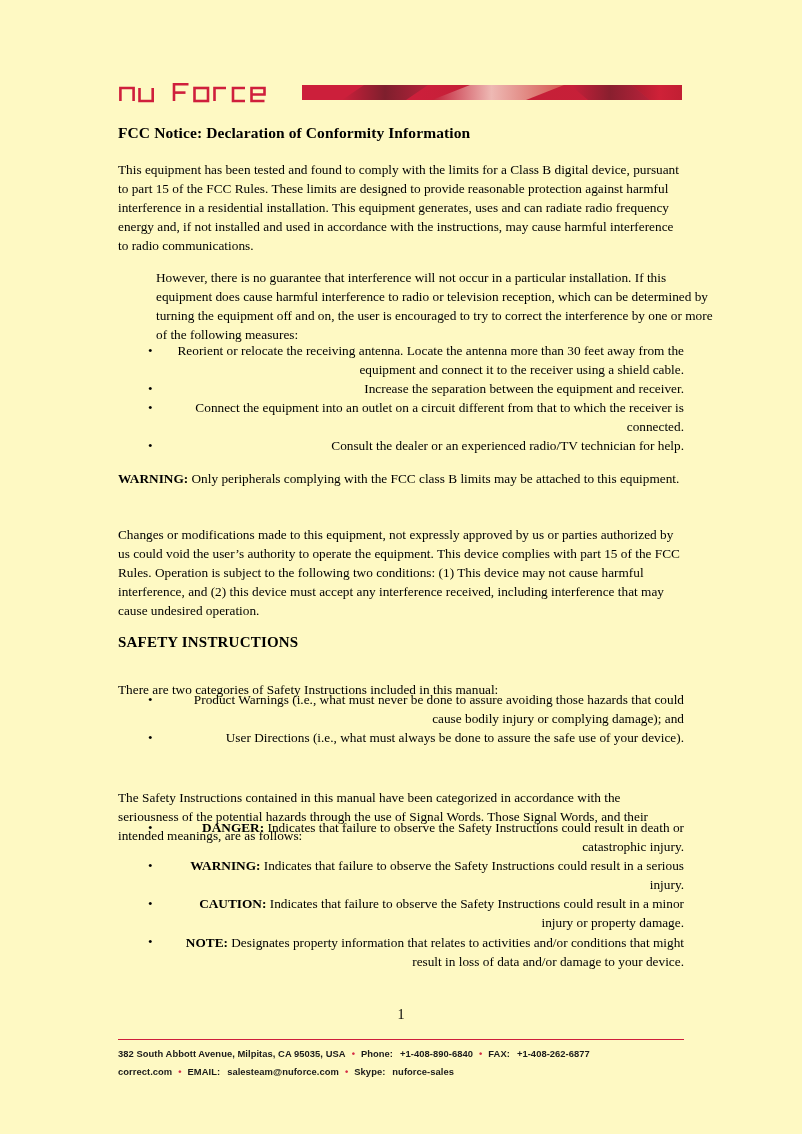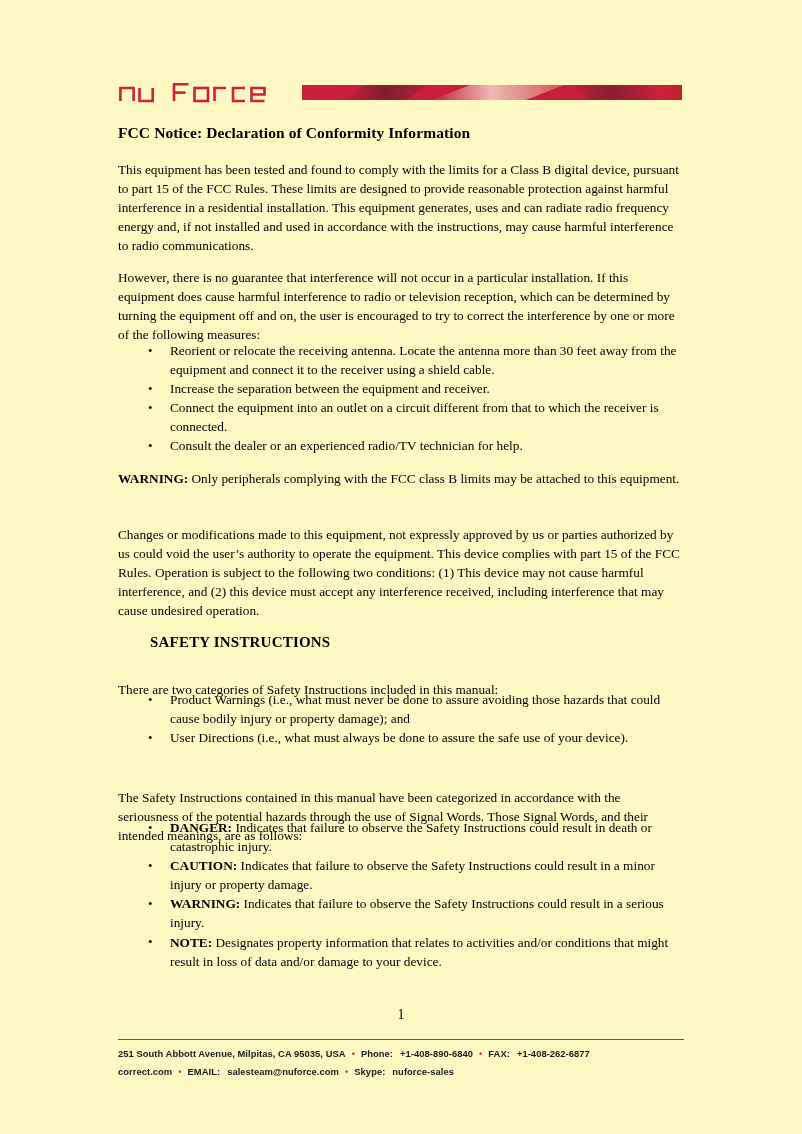--- a/index.html
+++ b/index.html
@@ -67,20 +67,21 @@
   }
   .ul {
     position: absolute;
     left: 118px;
     width: 566px;
     margin: 0;
     padding: 0;
     list-style: none;
     font-size: 13.3px;
     line-height: 19.1px;
+    text-align: right;
   }
   .ul li {
     position: relative;
     padding-left: 52px;
     margin: 0;
   }
   .ul li::before {
     content: "\2022";
     position: absolute;
     left: 30px;
@@ -181,56 +182,56 @@
       <polygon points="168,0 262,0 224,15 130,15" fill="url(#bgLite)"></polygon>
       <polygon points="268,0 330,0 348,15 286,15" fill="url(#bgDark)" opacity="0.85"></polygon>
       <polygon points="330,0 380,0 380,15 348,15" fill="url(#bgEnd)"></polygon>
     </svg>
   </div>
 
   <div class="h1" style="top:124px;">FCC Notice: Declaration of Conformity Information</div>
 
   <div class="para" style="top:160px;">This equipment has been tested and found to comply with the limits for a Class B digital device, pursuant to part 15 of the FCC Rules. These limits are designed to provide reasonable protection against harmful interference in a residential installation. This equipment generates, uses and can radiate radio frequency energy and, if not installed and used in accordance with the instructions, may cause harmful interference to radio communications.</div>
 
-  <div class="para" style="top:268px;">However, there is no guarantee that interference will not occur in a particular installation. If this equipment does cause harmful interference to radio or television reception, which can be determined by turning the equipment off and on, the user is encouraged to try to correct the interference by one or more of the following measures:</div>
+  <div class="para" style="top:268px;margin-left:38px;">However, there is no guarantee that interference will not occur in a particular installation. If this equipment does cause harmful interference to radio or television reception, which can be determined by turning the equipment off and on, the user is encouraged to try to correct the interference by one or more of the following measures:</div>
 
   <ul class="ul" style="top:341px;">
     <li><span>Reorient or relocate the receiving antenna. Locate the antenna more than 30 feet away from the equipment and connect it to the receiver using a shield cable.</span></li>
     <li><span>Increase the separation between the equipment and receiver.</span></li>
     <li><span>Connect the equipment into an outlet on a circuit different from that to which the receiver is connected.</span></li>
     <li><span>Consult the dealer or an experienced radio/TV technician for help.</span></li>
   </ul>
 
   <div class="para" style="top:469px;"><b class="sw">WARNING:</b><span> Only peripherals complying with the FCC class B limits may be attached to this equipment.</span></div>
 
   <div class="para" style="top:525px;">Changes or modifications made to this equipment, not expressly approved by us or parties authorized by us could void the user’s authority to operate the equipment. This device complies with part 15 of the FCC Rules. Operation is subject to the following two conditions: (1) This device may not cause harmful interference, and (2) this device must accept any interference received, including interference that may cause undesired operation.</div>
 
-  <div class="h2" style="top:634px;margin-left:32px;">SAFETY INSTRUCTIONS</div>
+  <div class="h2" style="top:634px;">SAFETY INSTRUCTIONS</div>
 
   <div class="para" style="top:680px;">There are two categories of Safety Instructions included in this manual:</div>
 
   <ul class="ul" style="top:690px;">
-    <li><span>Product Warnings (i.e., what must never be done to assure avoiding those hazards that could cause bodily injury or property damage); and</span></li>
+    <li><span>Product Warnings (i.e., what must never be done to assure avoiding those hazards that could cause bodily injury or complying damage); and</span></li>
     <li><span>User Directions (i.e., what must always be done to assure the safe use of your device).</span></li>
   </ul>
 
   <div class="para" style="top:788px;">The Safety Instructions contained in this manual have been categorized in accordance with the seriousness of the potential hazards through the use of Signal Words. Those Signal Words, and their intended meanings, are as follows:</div>
 
   <ul class="ul" style="top:818px;">
     <li><b class="sw">DANGER:</b><span> Indicates that failure to observe the Safety Instructions could result in death or catastrophic injury.</span></li>
+    <li><b class="sw">WARNING:</b><span> Indicates that failure to observe the Safety Instructions could result in a serious injury.</span></li>
     <li><b class="sw">CAUTION:</b><span> Indicates that failure to observe the Safety Instructions could result in a minor injury or property damage.</span></li>
-    <li><b class="sw">WARNING:</b><span> Indicates that failure to observe the Safety Instructions could result in a serious injury.</span></li>
     <li><b class="sw">NOTE:</b><span> Designates property information that relates to activities and/or conditions that might result in loss of data and/or damage to your device.</span></li>
   </ul>
 
   <div class="pageno">1</div>
 
   <div class="footrule"></div>
 
   <div class="footline" style="top:1048px;">
-    <span>251 South Abbott Avenue, Milpitas, CA 95035, USA</span><span class="sep">•</span><span>Phone:</span><span class="gap"></span><span>+1-408-890-6840</span><span class="sep">•</span><span>FAX:</span><span class="gap"></span><span>+1-408-262-6877</span>
+    <span>382 South Abbott Avenue, Milpitas, CA 95035, USA</span><span class="sep">•</span><span>Phone:</span><span class="gap"></span><span>+1-408-890-6840</span><span class="sep">•</span><span>FAX:</span><span class="gap"></span><span>+1-408-262-6877</span>
   </div>
 
   <div class="footline" style="top:1066px;">
     <span>correct.com</span><span class="sep">•</span><span>EMAIL:</span><span class="gap"></span><span>salesteam@nuforce.com</span><span class="sep">•</span><span>Skype:</span><span class="gap"></span><span>nuforce-sales</span>
   </div>
 
 </div>
 
 </body></html>

